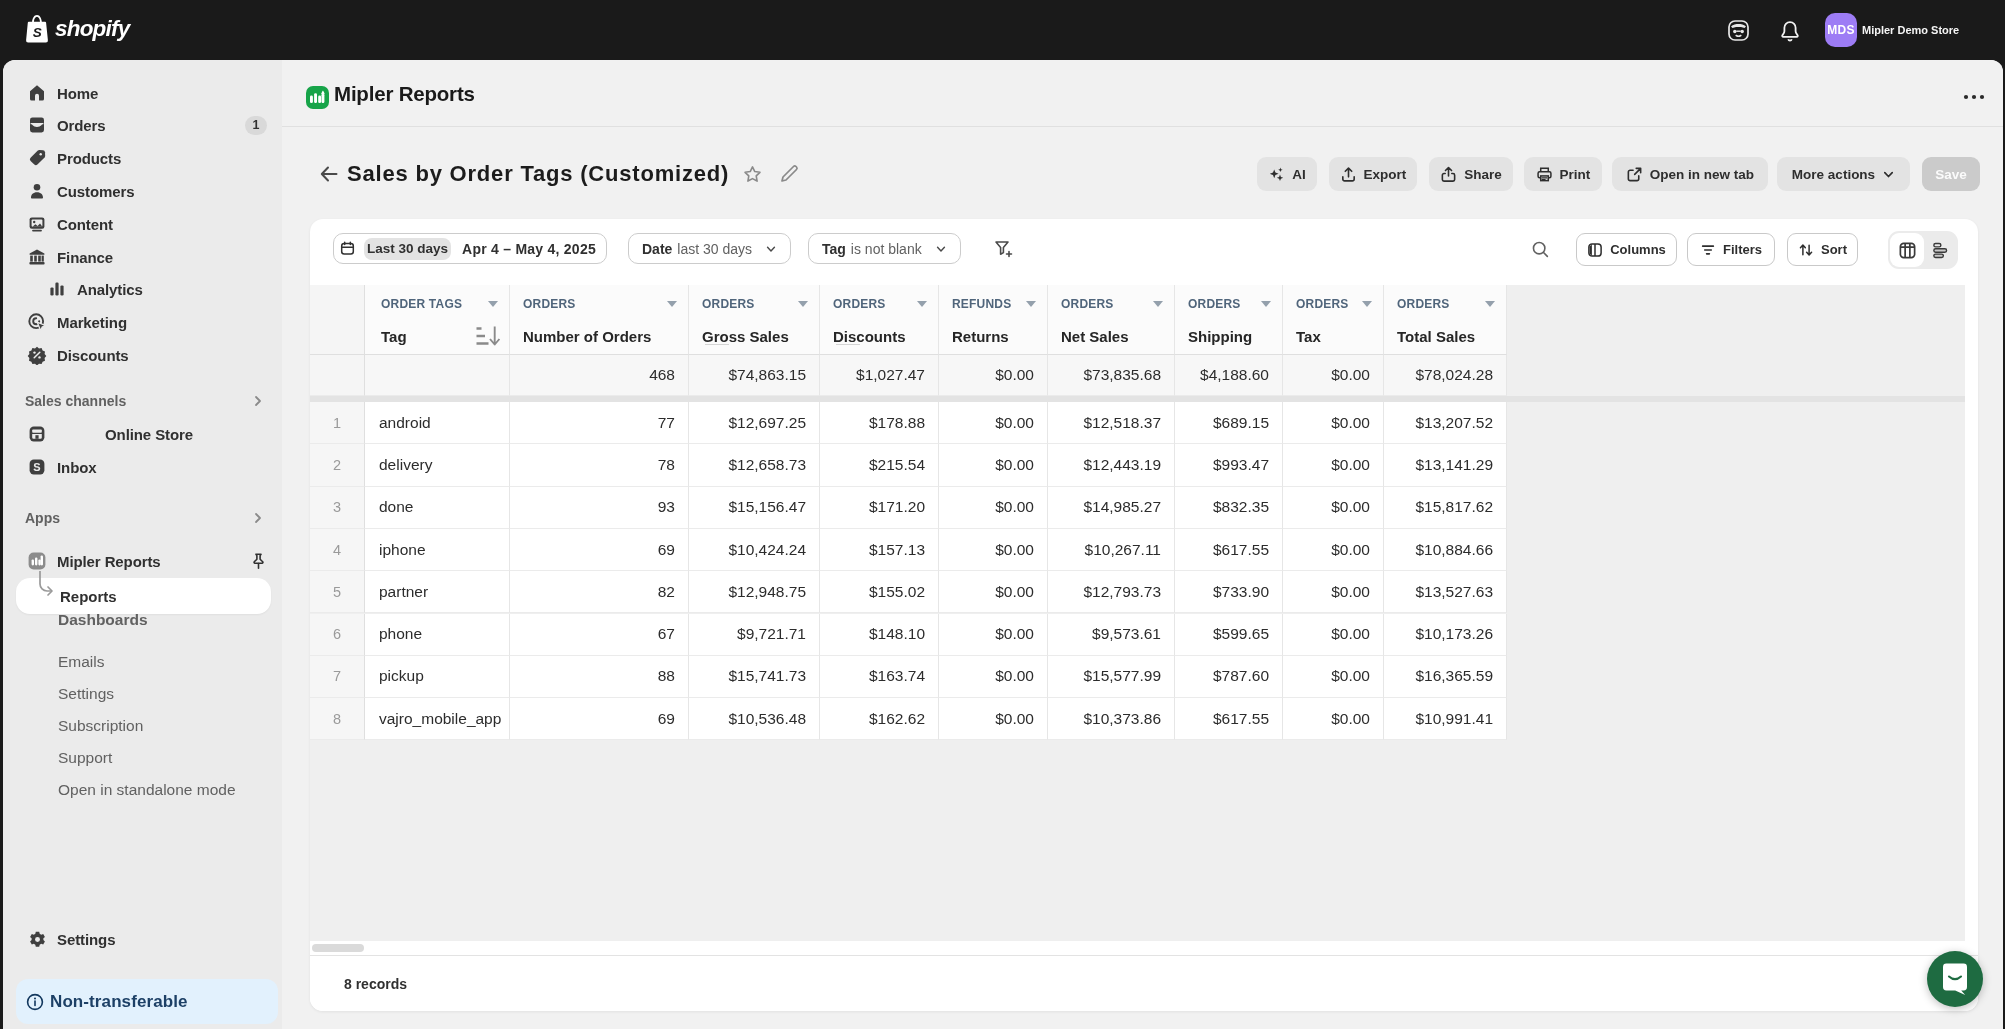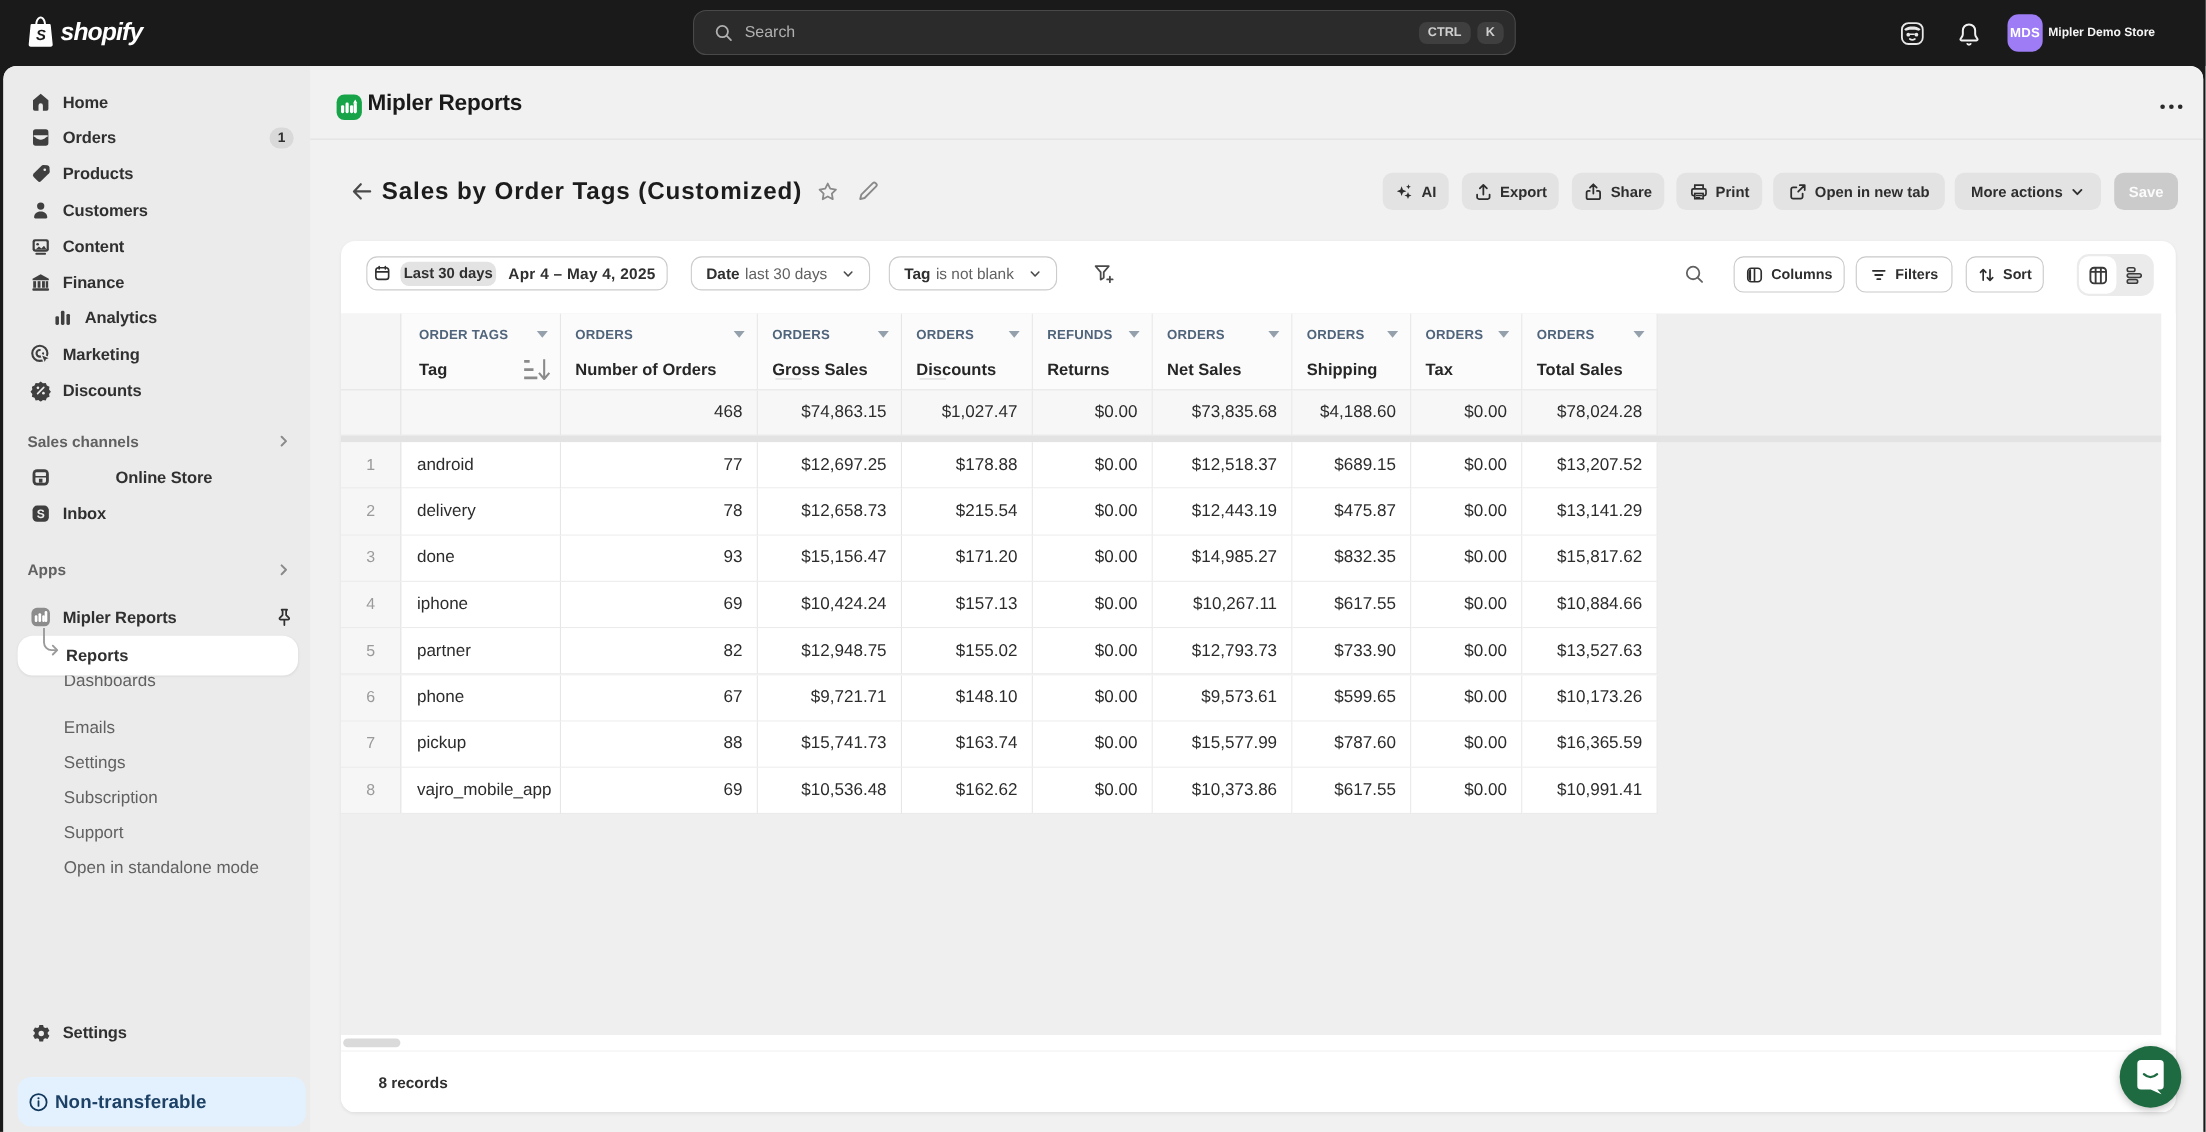--- a/index.html
+++ b/index.html
@@ -93,29 +93,20 @@
 <body>
 
 <div class="topbar">
   <div class="logo">
     <svg width="24" height="29" viewBox="0 0 24 29">
       <path fill="#fff" d="M7.1 7.8 C7.3 4.6 9 1 12 1 c3 0 4.6 3.6 4.8 6.8 l3.3 0 a1 1 0 0 1 1 .9 L22.9 26.2 a2 2 0 0 1-2 2.2 H3.1 a2 2 0 0 1-2-2.2 L2.8 8.7 a1 1 0 0 1 1-.9 z M8.9 7.8 h6.1 c-.2-2.6-1.4-5-3.05-5 -1.65 0-2.85 2.4-3.05 5 z"></path>
       <text x="12.2" y="22.5" text-anchor="middle" font-family="Liberation Sans" font-size="13.5" font-weight="bold" font-style="italic" fill="#1a1a1a">S</text>
     </svg>
     <span class="logo-word">shopify</span>
   </div>
-  <div class="search">
-    <svg width="18" height="18" viewBox="0 0 20 20" fill="none">
-        <circle cx="8.5" cy="8.5" r="5.7" stroke="#b0b0b0" stroke-width="1.8"></circle>
-        <path d="M13 13l4.2 4.2" stroke="#b0b0b0" stroke-width="1.8" stroke-linecap="round"></path>
-      </svg>
-    <span class="search-txt">Search</span>
-    <span class="kbd">CTRL</span>
-      <span class="kbd">K</span>
-  </div>
   <div class="tb-ico" style="left:1728px;">
     <svg width="21" height="21" viewBox="0 0 21 21" fill="none">
       <rect x="1" y="1" width="19" height="19" rx="6" stroke="#e8e8e8" stroke-width="1.7"></rect>
       <path d="M3 6.5 C5 4.5 8 4 10.5 4 C13 4 16 4.5 18 6.5 L16.5 8 L13 7 L8 7 L4.5 8 Z" fill="#e8e8e8"></path>
       <circle cx="6.8" cy="11.5" r="1.7" fill="#e8e8e8"></circle>
         <circle cx="14.2" cy="11.5" r="1.7" fill="#e8e8e8"></circle>
       <path d="M8.3 11.2 h4.4" stroke="#e8e8e8" stroke-width="1.4"></path>
       <path d="M8.2 15.5 q2.3 1.6 4.6 0" stroke="#e8e8e8" stroke-width="1.6" stroke-linecap="round"></path>
     </svg>
   </div>
@@ -279,21 +270,21 @@
           </svg>
         </span>
       </div>
     <svg style="position:absolute;left:31px;top:511px;z-index:5;" width="24" height="28" viewBox="0 0 24 28" fill="none">
         <path d="M6 0 v13 a7 7 0 0 0 7 7 h4.5" stroke="#9a9a9a" stroke-width="1.7"></path>
         <path d="M14 16 L18 20 l-4 4" stroke="#9a9a9a" stroke-width="1.7" stroke-linecap="round" stroke-linejoin="round"></path>
       </svg>
     <div class="reports-sel" style="top:518px;">
       <span class="rs-label">Reports</span>
     </div>
-    <div class="sub-item" style="top:543px;">Dashboards</div>
+    <div class="sub-item" style="top:543px;font-weight:bold;">Dashboards</div>
     <div class="sub-item" style="top:585.5px;">Emails</div>
     <div class="sub-item" style="top:617.5px;">Settings</div>
     <div class="sub-item" style="top:681.5px;">Support</div>
     <div class="sub-item" style="top:649.5px;">Subscription</div>
     <div class="sub-item" style="top:713.5px;">Open in standalone mode</div>
 
     <div class="nav-item" style="top:862.5px;">
         <span class="ni-ico">
           <svg width="19" height="19" viewBox="0 0 20 20">
             <path fill="#3f3f3f" d="M8.2 1.8 h3.6 l.5 2.2 1.6.9 2.1-.7 1.8 3.1-1.6 1.5 v1.8 l1.6 1.5-1.8 3.1-2.1-.7-1.6.9-.5 2.2 H8.2 l-.5-2.2-1.6-.9-2.1.7-1.8-3.1 1.6-1.5 v-1.8 L2.2 7.3 4 4.2 l2.1.7 1.6-.9z"></path>
@@ -516,21 +507,21 @@
             <div class="cell c9 dat num">$13,207.52</div>
           </div>
           <div class="trow" style="top: 159.3px; height: 42.3px;">
             <div class="cell c0">2</div>
             <div class="cell c1 dat">delivery</div>
             <div class="cell c2 dat num">78</div>
             <div class="cell c3 dat num">$12,658.73</div>
             <div class="cell c4 dat num">$215.54</div>
             <div class="cell c5 dat num">$0.00</div>
             <div class="cell c6 dat num">$12,443.19</div>
-            <div class="cell c7 dat num">$475.87</div>
+            <div class="cell c7 dat num">$993.47</div>
             <div class="cell c8 dat num">$0.00</div>
             <div class="cell c9 dat num">$13,141.29</div>
           </div>
           <div class="trow" style="top: 201.6px; height: 42.3px;">
             <div class="cell c0">3</div>
             <div class="cell c1 dat">done</div>
             <div class="cell c2 dat num">93</div>
             <div class="cell c3 dat num">$15,156.47</div>
             <div class="cell c4 dat num">$171.20</div>
             <div class="cell c5 dat num">$0.00</div>

